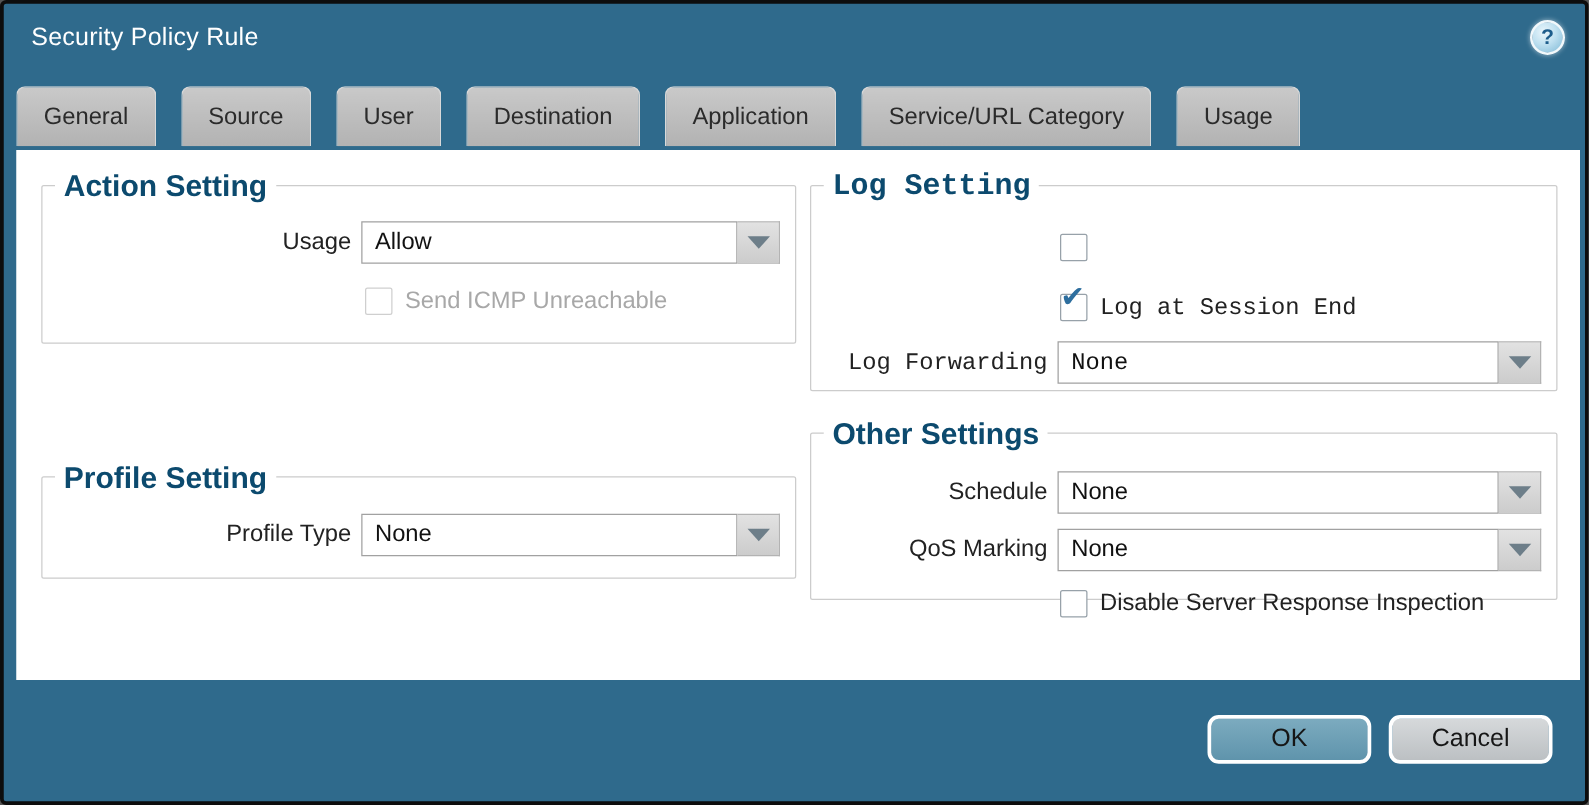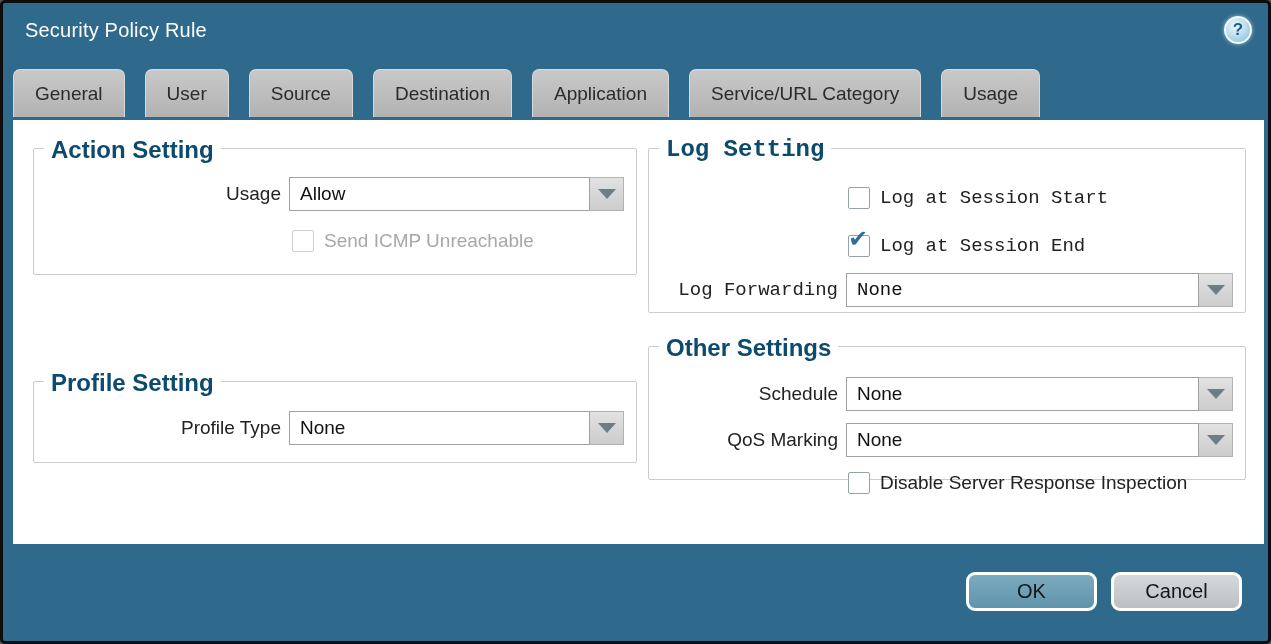--- a/index.html
+++ b/index.html
@@ -68,22 +68,22 @@
 </head>
 <body>
 
 <div class="window">
 
   <div class="title">Security Policy Rule</div>
   <div class="help-icon">?</div>
 
   <div class="tabbar">
     <div class="tab">General</div>
+    <div class="tab">Source</div>
     <div class="tab">User</div>
-    <div class="tab">Source</div>
     <div class="tab">Destination</div>
     <div class="tab">Application</div>
     <div class="tab">Service/URL Category</div>
     <div class="tab">Usage</div>
   </div>
 
   <div class="content">
 
     <div class="fs" style="left:20px; top:28px; width:604px; height:127px;">
       <span class="fs-legend">Action Setting</span>
@@ -105,21 +105,20 @@
         <div class="combo-input">None</div>
         <div class="combo-btn">
             <span class="combo-arrow"></span>
           </div>
       </div>
     </div>
 
     <div class="fs" style="left:635px; top:28px; width:598px; height:165px;font-family:Liberation Mono, monospace;">
       <span class="fs-legend">Log Setting</span>
       <div class="cb" style="left:199px; top:38px;"></div>
-      <div class="cb-label" style="left:231px; top:37px;">Log at Session Start</div>
       <div class="cb" style="left:199px; top:86px;">
         <span class="check-mark">✔</span>
       </div>
       <div class="cb-label" style="left:231px; top:85px;">Log at Session End</div>
       <div class="row-label" style="left:0; top:124px; width:189px;">Log Forwarding</div>
       <div class="combo" style="left:197px; top:124px; width:387px;">
         <div class="combo-input">None</div>
         <div class="combo-btn">
             <span class="combo-arrow"></span>
           </div>

